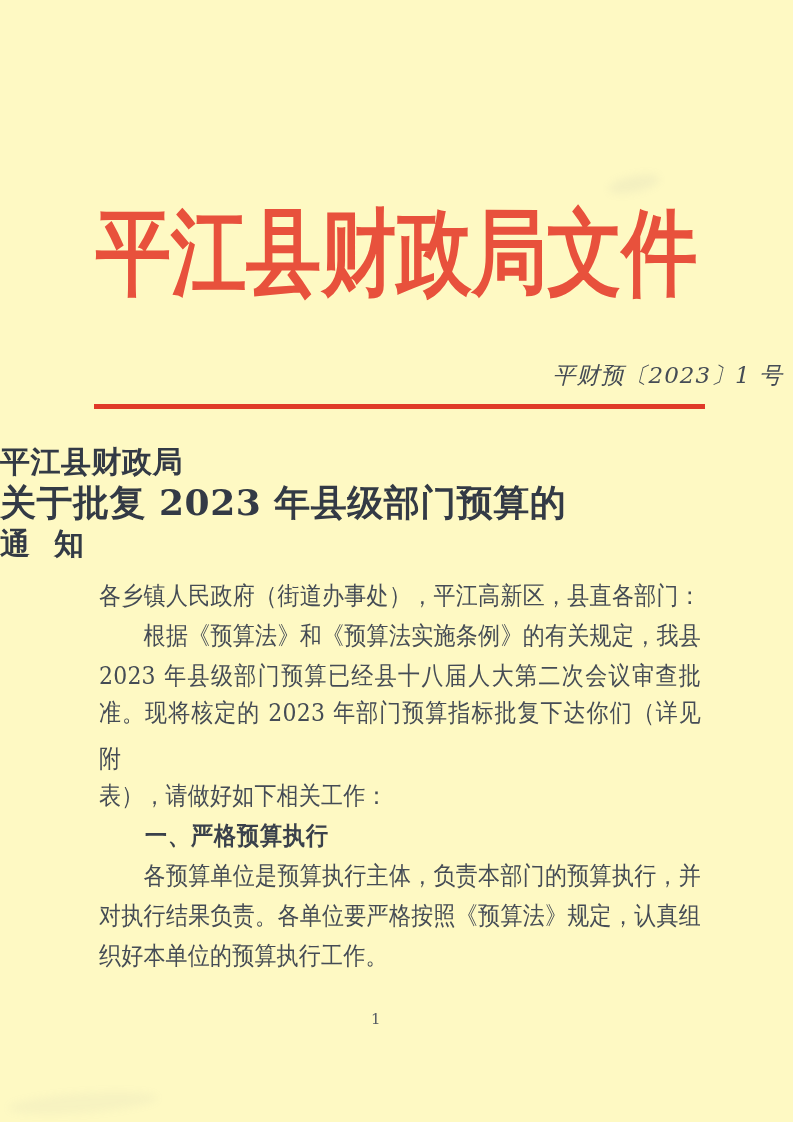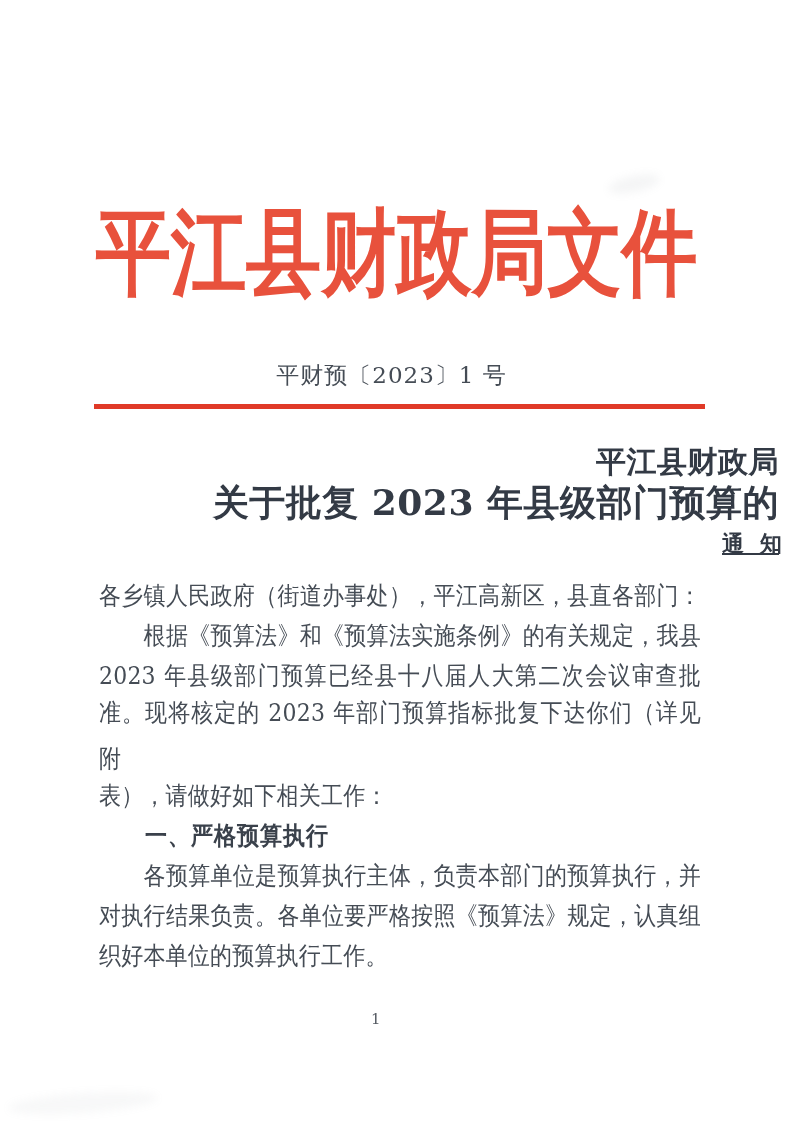--- a/index.html
+++ b/index.html
@@ -4,21 +4,21 @@
 <style>
   * { margin: 0; padding: 0; box-sizing: border-box; }
   html, body { background: #e9e9e9; }
   body { font-family: "DejaVu Serif", "Liberation Serif", serif; }
 
   .page {
     position: relative;
     width: 793px;
     height: 1122px;
     margin: 0 auto;
-    background: #ffffff;
+    background: #fef9c3;
     overflow: hidden;
     color: #3a414b;
   }
 
   
   .smudge {
     position: absolute;
     background: #9aa0a6;
     border-radius: 50%;
     filter: blur(4px);
@@ -43,52 +43,53 @@
     transform-origin: 50% 50%;
     letter-spacing: 0px;
   }
 
   
   .doc-number {
     position: absolute;
     top: 360px;
     left: 0;
     width: 100%;
-    text-align: center;
+    text-align: right;
     font-size: 23px;
     line-height: 30px;
     color: #454c55;
     letter-spacing: 1px;
     padding-right: 10px;
+    font-style: italic;
   }
 
   
   .red-line {
     position: absolute;
     left: 94px;
     top: 404px;
     width: 611px;
     height: 5px;
     background: #e03a28;
   }
 
   
   .title-block {
     position: absolute;
     top: 441px;
     left: 0;
     width: 100%;
-    text-align: right;
+    text-align: left;
     font-weight: bold;
     color: #333a45;
-    padding-right: 14px;
+    padding-right: 30px;
   }
   .title-block .t1 { font-size: 30px; line-height: 41px; letter-spacing: 0.5px; }
   .title-block .t2 { font-size: 36px; line-height: 41px; letter-spacing: 0.5px; }
-  .title-block .t3 { font-size: 22px; line-height: 41px; letter-spacing: -3px; text-decoration: underline; }
+  .title-block .t3 { font-size: 30px; line-height: 41px; letter-spacing: -3px; }
 
   
   .body-text {
     position: absolute;
     left: 99px;
     top: 576px;
     width: 602px;
   }
   .bline {
     font-size: 22px;

